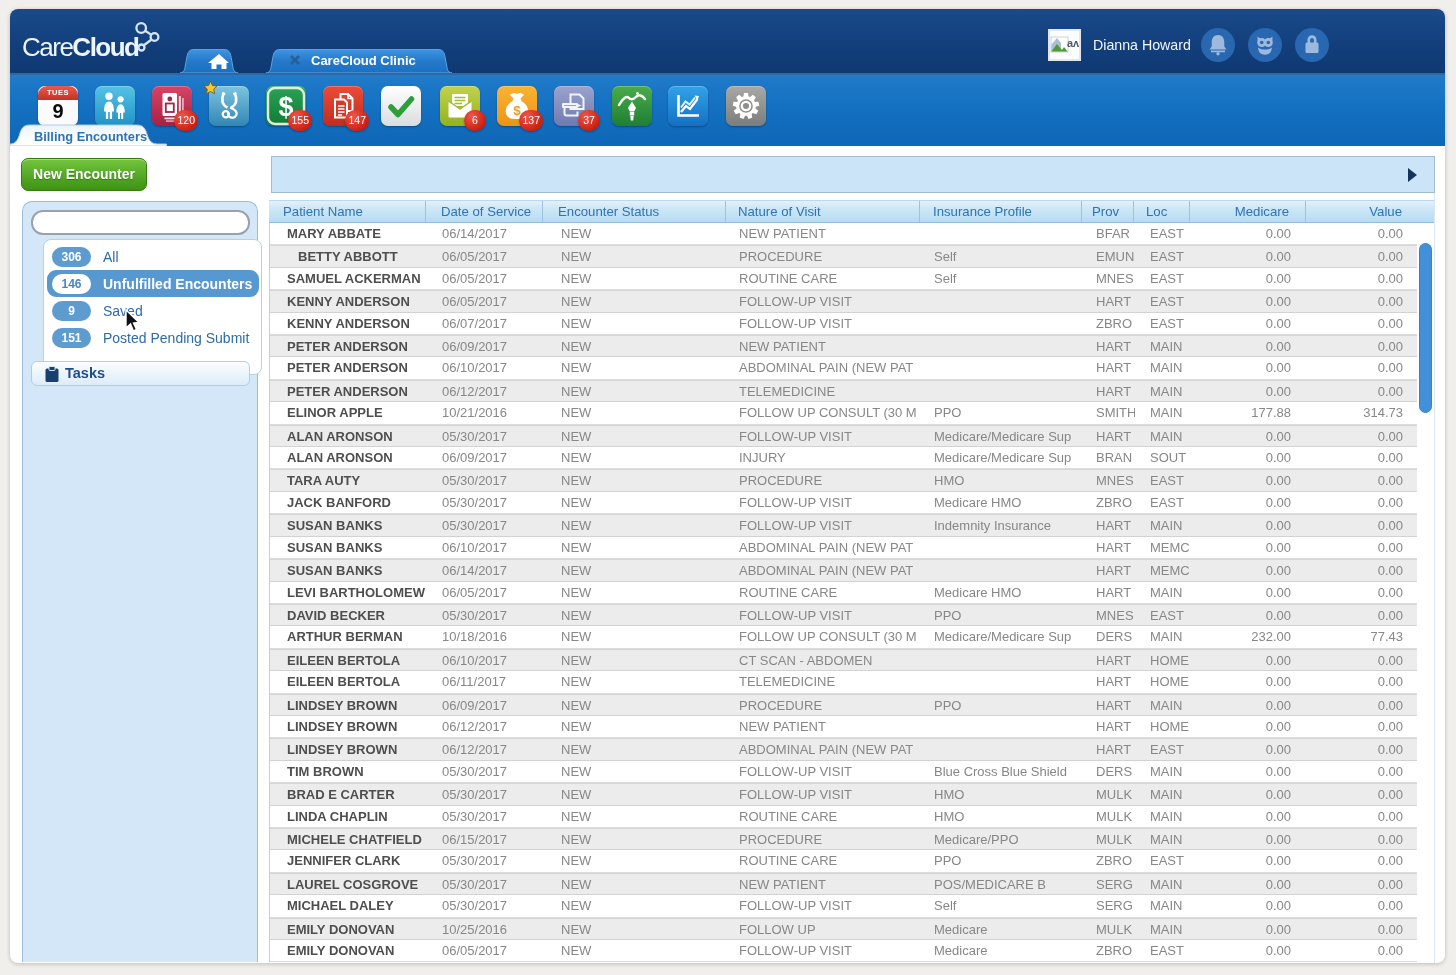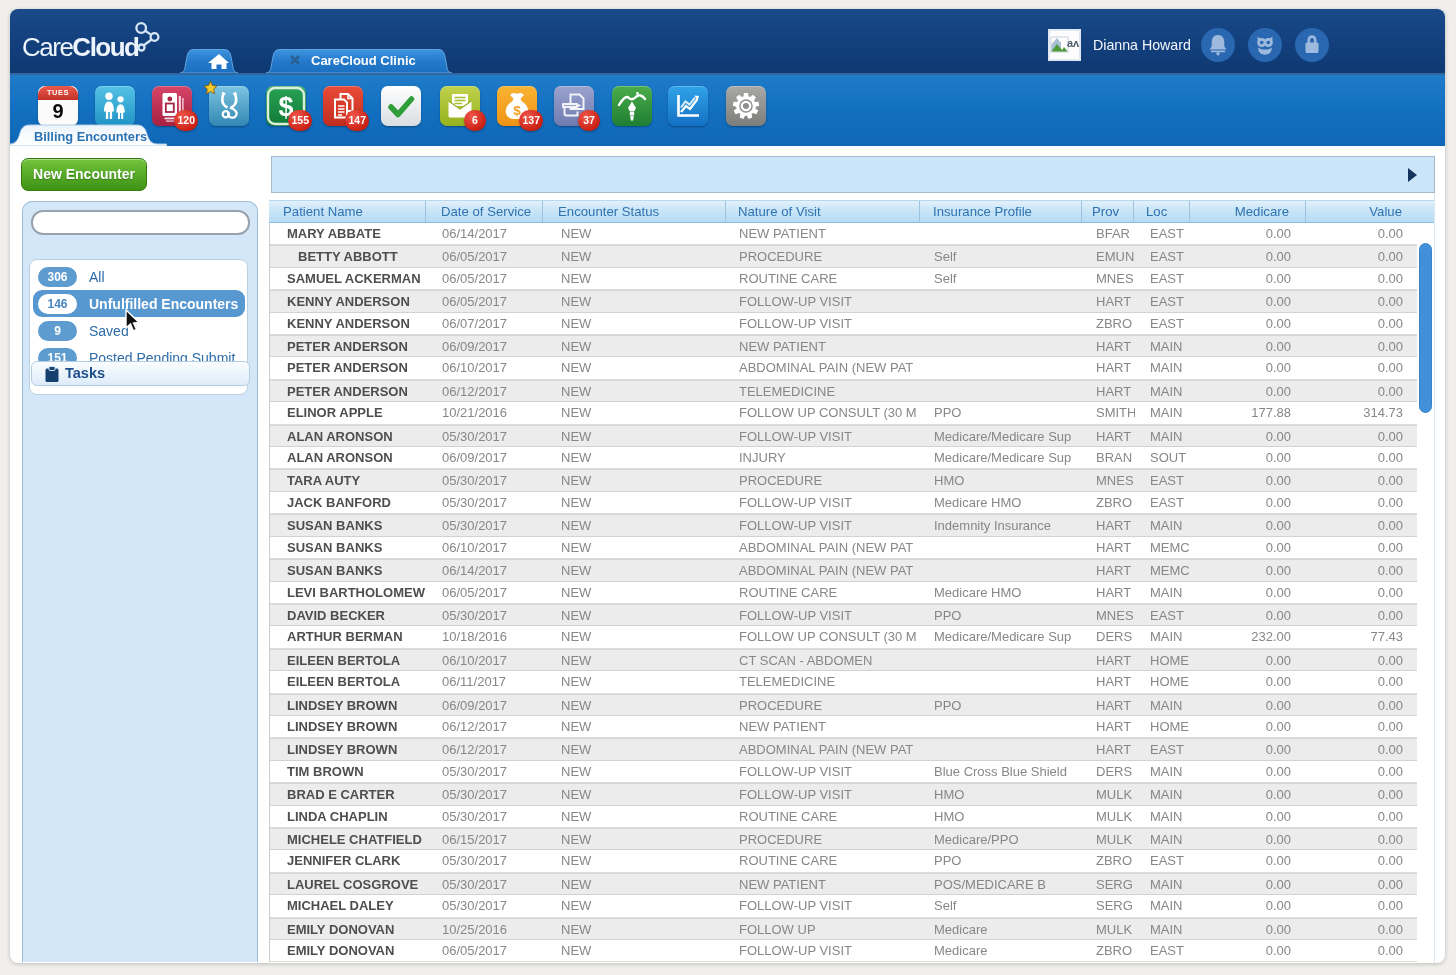--- a/index.html
+++ b/index.html
@@ -10,32 +10,32 @@
 #logo{position:absolute;left:12px;top:23px;color:#edf4fc;font-size:26px;letter-spacing:-1.5px;}
 #logo .c1{font-weight:normal;}
 #logo .c2{font-weight:bold;}
 
 #avatar{position:absolute;left:1038px;top:20px;width:33px;height:32px;background:#fff;border:2px solid #dfe8f2;overflow:hidden;}
 #uname{position:absolute;left:1083px;top:28px;color:#f2f6fb;font-size:14.2px;}
 .hbtn{position:absolute;top:19px;width:34px;height:34px;border-radius:50%;background:#2968b0;}
 
 #tbar{position:absolute;left:0;top:64px;width:100%;height:73px;background:linear-gradient(180deg,#207cc9 0%,#1470c1 45%,#0f67b6 100%);border-top:2px solid #31679e;}
 .app{position:absolute;top:11px;width:40px;height:40px;border-radius:7px;box-shadow:0 1px 2px rgba(0,0,0,0.3), inset 0 1px 0 rgba(255,255,255,0.25);}
-.badge{position:absolute;right:-6px;bottom:-5px;min-width:22px;height:21px;padding:0 3px;border-radius:11px;background:radial-gradient(circle at 35% 30%,#f0564a,#c81f12 72%);color:#fff;font-size:10.5px;font-weight:bold;line-height:21px;text-align:center;box-shadow:0 1px 2px rgba(0,0,0,0.3);}
+.badge{position:absolute;right:-6px;bottom:-5px;min-width:22px;height:21px;padding:0 3px;border-radius:11px;background:radial-gradient(circle at 35% 30%,#f0564a,#c81f12 72%);color:#fff;font-size:10.5px;font-weight:normal;line-height:21px;text-align:center;box-shadow:0 1px 2px rgba(0,0,0,0.3);}
 
 .tabsvg{position:absolute;top:40px;height:24px;}
 .tabtxt{position:absolute;color:#fff;font-weight:bold;font-size:13px;}
 
 #billtab{position:absolute;left:0px;top:115px;width:166px;height:22px;}
 #billtxt{position:absolute;left:24px;top:120px;color:#2d73b3;font-weight:bold;font-size:12.8px;}
 
 #newenc{position:absolute;left:11px;top:149px;width:126px;height:33px;border-radius:7px;background:linear-gradient(180deg,#74c43e 0%,#56ab27 50%,#3f9314 100%);border:1px solid #347d0a;box-shadow:inset 0 1px 0 rgba(255,255,255,0.4);color:#fff;font-weight:bold;font-size:14px;text-align:center;line-height:31px;text-shadow:0 1px 1px rgba(0,0,0,0.3);}
 #sidepanel{position:absolute;left:12px;top:192px;width:236px;bottom:1px;background:#d3e7f8;border:1px solid #9cbcd8;border-radius:10px 10px 0 0;border-bottom:none;}
 #searchbox{position:absolute;left:8px;top:8px;width:219px;height:25px;background:#fff;border:2px solid #98a2ac;border-radius:12px;}
-#listbox{position:absolute;left:6px;top:37px;width:219px;height:136px;background:#fff;border:1px solid #b9cfe2;border-radius:8px;margin-top:20px;}
+#listbox{position:absolute;left:20px;top:37px;width:219px;height:136px;background:#fff;border:1px solid #b9cfe2;border-radius:8px;}
 .lrow{position:absolute;left:3px;width:212px;height:27px;}
 .lbadge{position:absolute;left:5px;top:4px;width:39px;height:20px;border-radius:10px;background:#5e9bcf;color:#fff;font-size:12px;font-weight:bold;text-align:center;line-height:20px;}
 .llabel{position:absolute;left:56px;top:5.5px;font-size:14px;color:#2e6ca9;white-space:nowrap;}
 .lrow.sel{background:#5898d1;border-radius:9px;}
 .lrow.sel .lbadge{background:#fff;color:#4886c1;}
 .lrow.sel .llabel{color:#fff;font-weight:bold;}
 #taskbar{position:absolute;left:8px;top:159px;width:219px;height:25px;background:linear-gradient(180deg,#fbfdfe,#ddecf9);border:1px solid #b3cde5;border-radius:6px;}
 #tasktxt{position:absolute;left:33px;top:3px;color:#1d4e8b;font-weight:bold;font-size:14.5px;}
 
 #sumbar{position:absolute;left:261px;top:147px;width:1164px;height:37px;background:#cbe4f7;border:1px solid #a3bbd0;}

